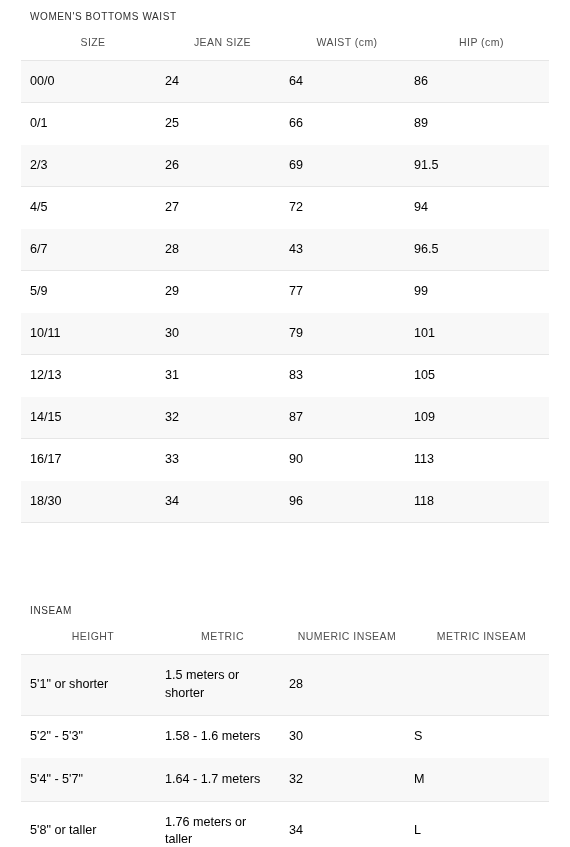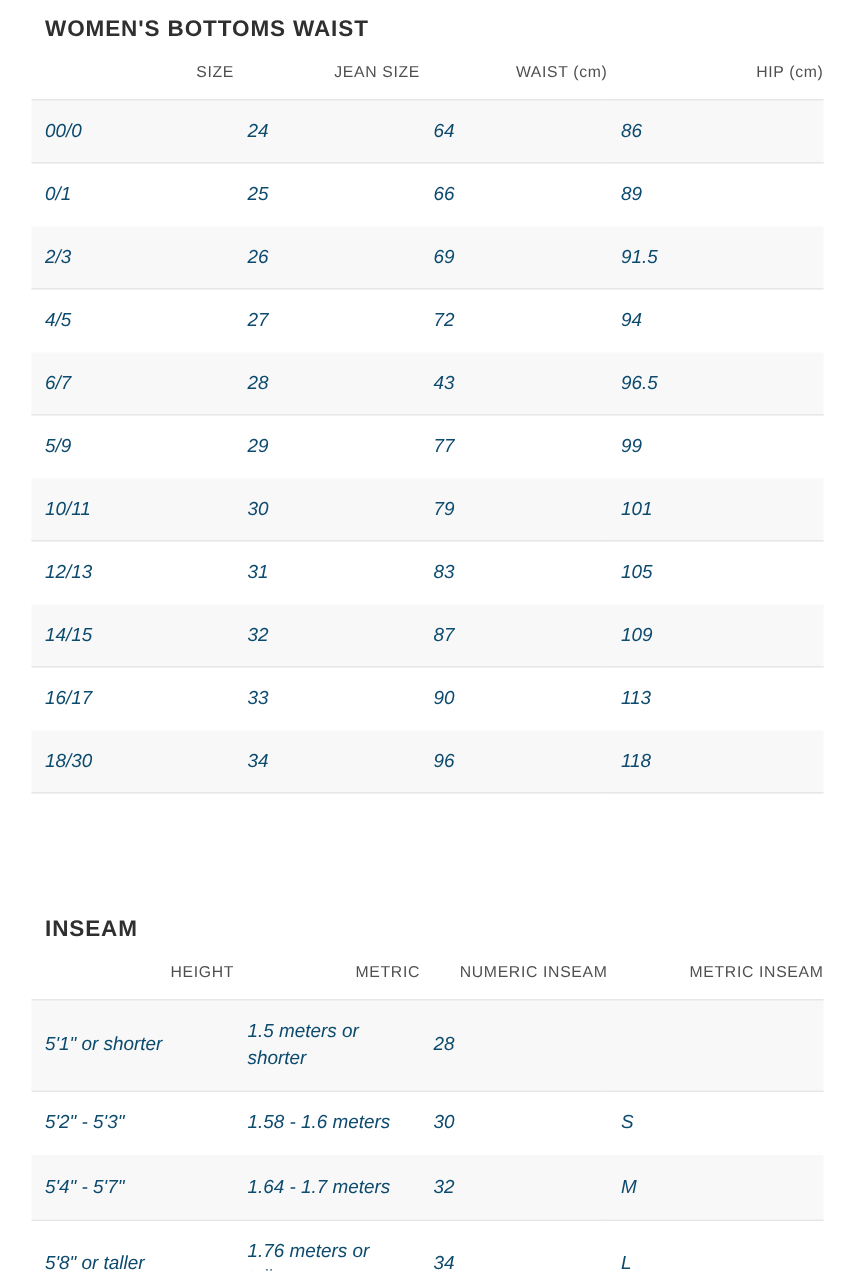--- a/index.html
+++ b/index.html
@@ -19,22 +19,22 @@
 
   .page {
     width: 570px;
     height: 847px;
     padding: 0 21px;
     position: relative;
   }
 
   
   .section-title {
-    font-size: 15px;
-    font-weight: bold;
+    font-size: 10px;
+    font-weight: normal;
     color: #2f2f2f;
     letter-spacing: 0.6px;
     padding-left: 9px;
   }
 
   #waist-section .section-title { padding-top: 11px; }
   #inseam-section .section-title { padding-top: 0; margin-top: 43px; }
 
   
   .size-table {
@@ -43,39 +43,38 @@
     table-layout: fixed;
     margin-top: 14px;
   }
 
   .size-table col.c1 { width: 135px; }
   .size-table col.c2 { width: 124px; }
   .size-table col.c3 { width: 125px; }
   .size-table col.c4 { width: 144px; }
 
   .size-table thead th {
-    text-align: right;
+    text-align: center;
     font-size: 10.5px;
     font-weight: normal;
     color: #4f4f4f;
     letter-spacing: 0.45px;
     padding: 0 0 12px 9px;
     vertical-align: bottom;
     white-space: nowrap;
   }
 
   .size-table tbody td {
     font-size: 12.6px;
-    color: #0c4a6e;
+    color: #000000;
     padding: 12px 10px 12px 9px;
     vertical-align: middle;
     line-height: 1.42;
     border-top: 1px solid #e6e6e6;
     border-bottom: 1px solid #e6e6e6;
-    font-style: italic;
   }
 
   .size-table tbody tr:nth-child(odd) td {
     background: #f8f8f8;
   }
   .size-table tbody tr:nth-child(even) td {
     background: #ffffff;
     border-top-color: transparent;
     border-bottom-color: transparent;
   }

